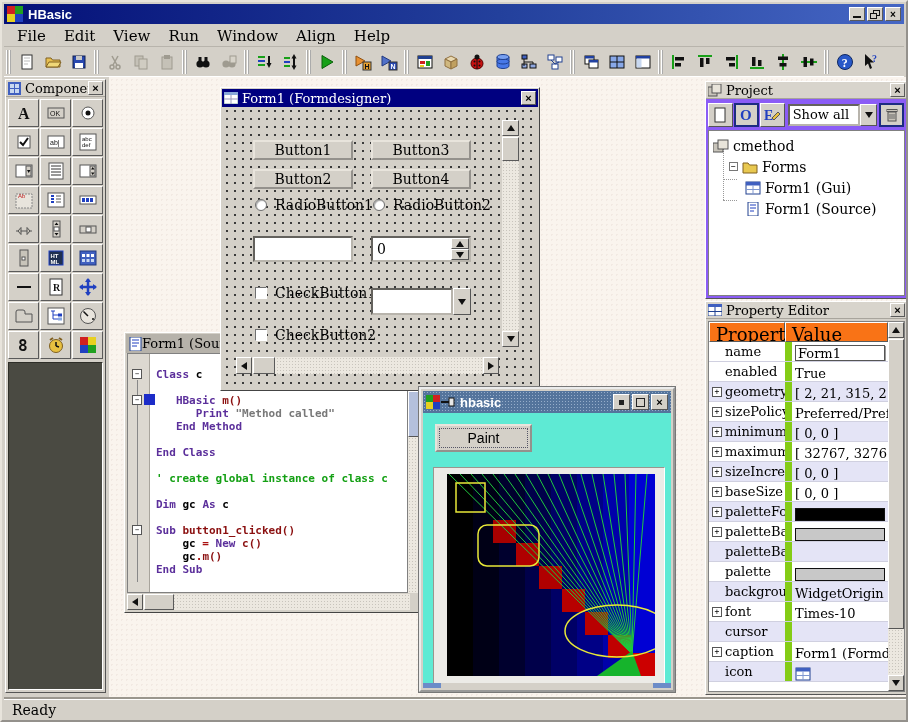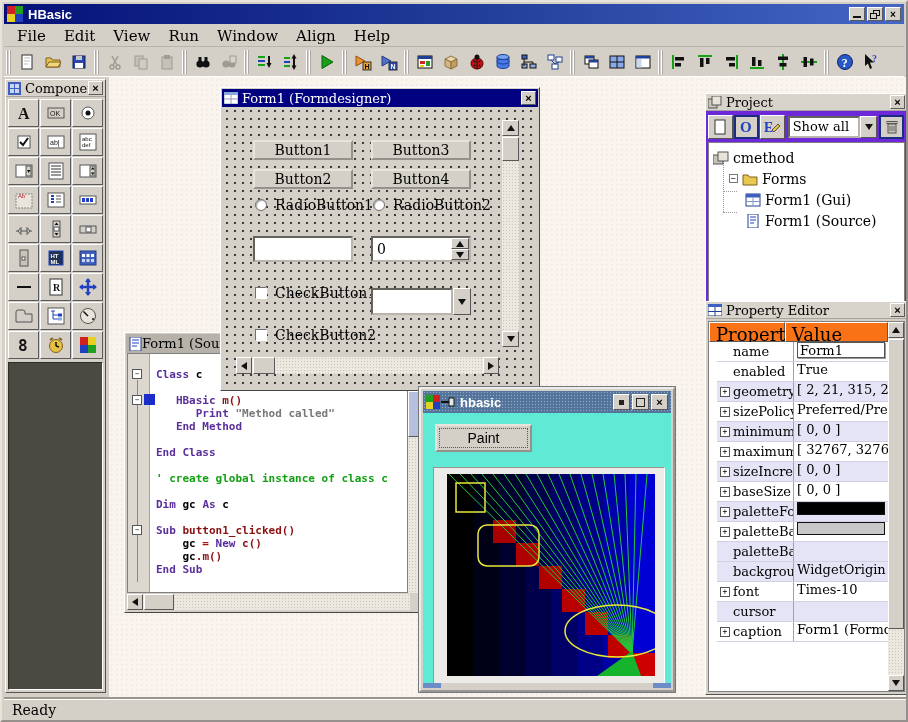--- a/index.html
+++ b/index.html
@@ -131,22 +131,22 @@
   #paint-btn{position:absolute;left:12px;top:11px;width:97px;height:28px;background:#d4d0c8;
     border:2px outset #e8e4dc;font:14px "Liberation Sans",sans-serif;
     display:flex;align-items:center;justify-content:center;}
   #paint-btn .focusring{position:absolute;inset:2px;border:1px dotted #556;}
   .hb-mat{position:absolute;left:10px;top:54px;width:232px;height:220px;background:#ecebe7;
     border:1px solid;border-color:#9a968e #fff #fff #9a968e;}
   .hb-strip{position:absolute;left:0;right:0;bottom:0;height:5px;background:#d4d0c8;}
   .hb-strip i{position:absolute;top:0;width:18px;height:5px;background:#6c8cc8;display:block;}
 
   
-  #project-panel{position:absolute;left:703px;top:16px;width:203px;height:218px;
-    background:#6d28d9;border:1px solid;border-color:#fff #555 #555 #fff;}
+  #project-panel{position:absolute;left:703px;top:4px;width:203px;height:218px;
+    background:#8b5cf6;border:1px solid;border-color:#fff #555 #555 #fff;}
   .pj-toolbar{position:absolute;left:2px;top:19px;right:2px;height:27px;display:flex;align-items:center;}
   .pj-btn{width:25px;height:24px;background:#d4d0c8;border:1px solid;border-color:#fff #555 #555 #fff;
     display:flex;align-items:center;justify-content:center;margin-right:1px;padding:0;}
   .pj-btn.hl{border:2px solid #1c2c80;}
   .pj-combo{width:90px;height:22px;display:flex;margin:0 2px;}
   .pj-combo .cfield{flex:1;background:#fff;border:2px inset #b8b4ac;font-size:13px;padding:1px 3px;white-space:nowrap;overflow:hidden;}
   #project-tree{position:absolute;left:2px;top:48px;right:2px;bottom:2px;background:#fff;
     border:1px solid #808080;overflow:hidden;}
   .tree-row{position:absolute;height:21px;display:flex;align-items:center;gap:4px;font-size:14px;white-space:nowrap;}
   .tree-plus{width:9px;height:9px;background:#fff;border:1px solid #777;
@@ -154,27 +154,27 @@
   .tree-vline{position:absolute;border-left:1px dotted #999;}
   .tree-hline{position:absolute;border-top:1px dotted #999;}
 
   
   #property-editor{position:absolute;left:703px;top:224px;width:203px;height:394px;
     background:#d4d0c8;border:1px solid;border-color:#fff #555 #555 #fff;}
   .pe-table{position:absolute;left:2px;top:19px;right:2px;bottom:2px;background:#fff;border:1px solid #808080;}
   .pe-header{position:absolute;left:0;top:0;right:16px;height:20px;display:flex;}
   .pe-hcell{background:#f97316;border:1px solid;border-color:#fff #5a5a5a #5a5a5a #fff;
     font-size:18px;padding:1px 6px;}
-  #prop-rows{position:absolute;left:0;top:20px;right:16px;bottom:0;overflow:hidden;padding-left:8px;}
+  #prop-rows{position:absolute;left:0;top:20px;right:16px;bottom:0;overflow:hidden;}
   .prow{display:flex;height:20px;border-bottom:1px solid #d0d0e0;background:#fff;align-items:center;}
   .prow.shade{background:#e4e4f6;}
   .pcell-n{width:76px;display:flex;align-items:center;gap:3px;padding-left:3px;font-size:13px;
     overflow:hidden;white-space:nowrap;flex:none;}
-  .pcell-v{flex:1;border-left:1px solid #84cc16;padding:0 3px;font-size:13px;overflow:hidden;
-    white-space:nowrap;display:flex;align-items:flex-start;height:100%;}
+  .pcell-v{flex:1;border-left:7px solid #84cc16;padding:0 3px;font-size:13px;overflow:hidden;
+    white-space:nowrap;display:flex;align-items:flex-end;height:100%;}
   .plus{width:10px;height:10px;background:#fff;border:1px solid #555;flex:none;
     font:8px "DejaVu Sans Mono",monospace;line-height:8px;text-align:center;}
   .noplus{width:10px;flex:none;}
   .pedit{background:#fff;border:1px solid #555;box-shadow:1px 1px 0 #999;width:100%;height:16px;
     font-size:13px;padding:0 2px;}
   .swatch{width:100%;height:13px;border:1px solid #111;}
   .pe-scroll{position:absolute;right:0;top:0;bottom:0;width:16px;}
   .pe-thumb{position:absolute;left:0;top:17px;width:16px;height:290px;background:#d4d0c8;
     border:1px solid;border-color:#fff #555 #555 #fff;}
 
@@ -1184,20 +1184,29 @@
             </div>
             <div class="prow shade">
               <span class="pcell-n">
                 <span class="noplus"></span>
                 <span>paletteBac...</span>
               </span>
               <span class="pcell-v">
                 <span></span>
               </span>
             </div>
+            <div class="prow">
+              <span class="pcell-n">
+                <span class="noplus"></span>
+                <span>palette</span>
+              </span>
+              <span class="pcell-v">
+                <span class="swatch" style="background: rgb(200, 200, 200);"></span>
+              </span>
+            </div>
             <div class="prow shade">
               <span class="pcell-n">
                 <span class="noplus"></span>
                 <span>backgroun...</span>
               </span>
               <span class="pcell-v">
                 <span>WidgetOrigin</span>
               </span>
             </div>
             <div class="prow">
@@ -1218,20 +1227,35 @@
                 <span></span>
               </span>
             </div>
             <div class="prow">
               <span class="pcell-n">
                 <span class="plus">+</span>
                 <span>caption</span>
               </span>
               <span class="pcell-v">
                 <span>Form1 (Formd...</span>
+              </span>
+            </div>
+            <div class="prow shade">
+              <span class="pcell-n">
+                <span class="noplus"></span>
+                <span>icon</span>
+              </span>
+              <span class="pcell-v">
+                <span class="tb-ic">
+                  <svg width="16" height="14" viewBox="0 0 16 14">
+                    <rect x="1" y="1" width="14" height="12" fill="#fff" stroke="#204090"></rect>
+                    <rect x="1" y="1" width="14" height="3.5" fill="#4060c0"></rect>
+                    <path d="M8 4.5 L8 13 M1 8.5 L15 8.5" stroke="#8098d0"></path>
+                  </svg>
+                </span>
               </span>
             </div>
           </div>
         <div class="pe-scroll">
           <div class="sbtn" style="position:absolute;left:0;top:0;width:16px;height:16px">
               <i class="tU"></i>
             </div>
           <div class="track" style="position:absolute;left:0;top:16px;width:16px;bottom:16px"></div>
           <div class="pe-thumb"></div>
           <div class="sbtn" style="position:absolute;left:0;bottom:0;width:16px;height:16px">

